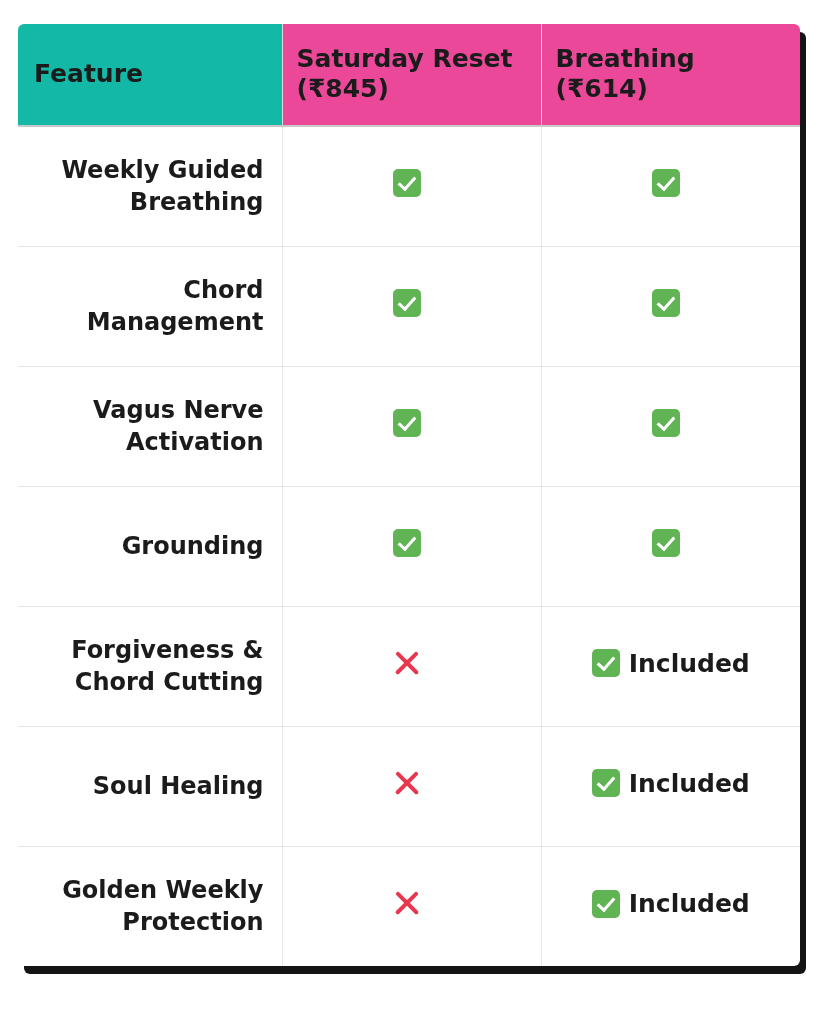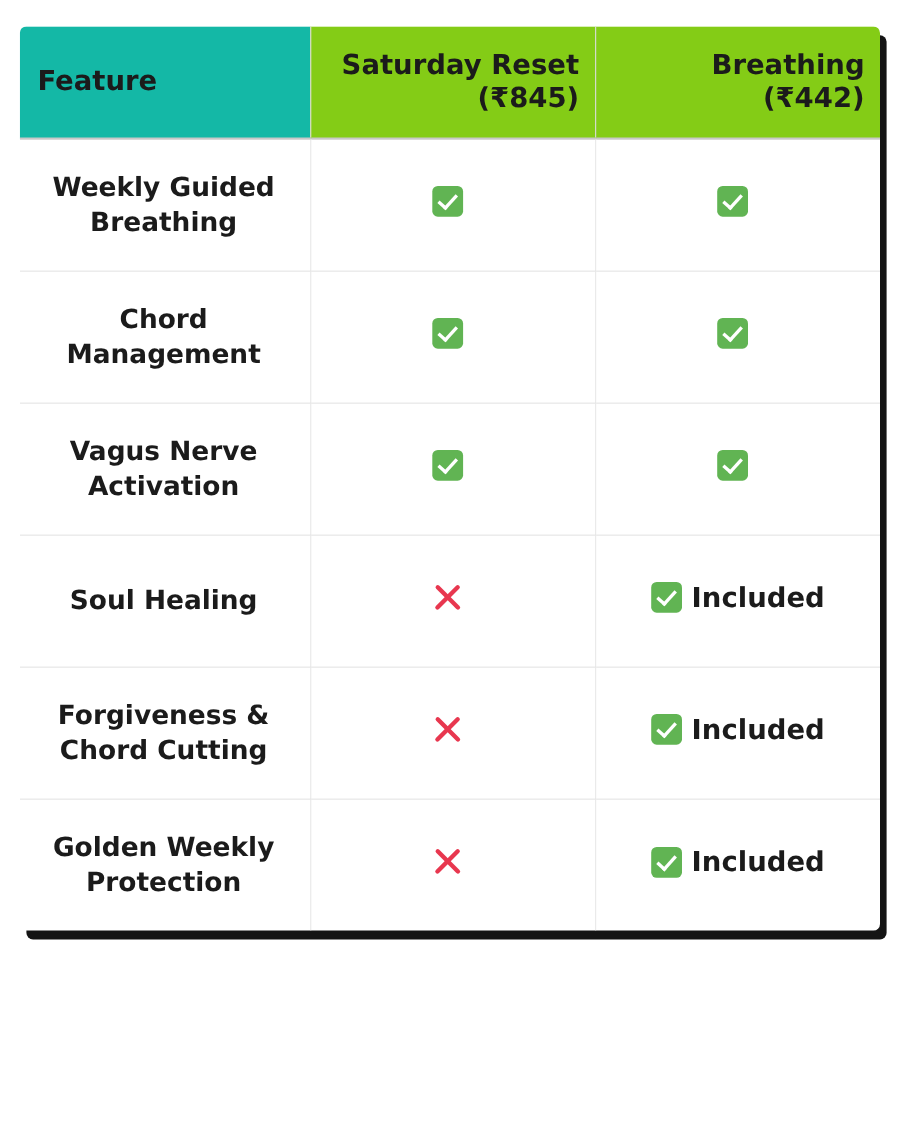--- a/index.html
+++ b/index.html
@@ -47,37 +47,37 @@
     padding: 20px 14px 22px 14px;
     line-height: 1.18;
     vertical-align: middle;
   }
   table.compare thead th.feature-head {
     text-align: left;
     padding-left: 16px;
     background: #14b8a6;
   }
   table.compare thead th.plan-head {
-    text-align: right;
-    background: #84cc16;
+    text-align: left;
+    background: #ec4899;
   }
   table.compare thead th:last-child { border-right: none; }
 
   table.compare tbody td {
     border-bottom: 1px solid #e4e4e4;
     border-right: 1px solid #e8e8e8;
     vertical-align: middle;
     height: 120px;
     box-sizing: border-box;
   }
   table.compare tbody tr:last-child td { border-bottom: none; }
   table.compare tbody td:last-child { border-right: none; }
 
   td.feature-cell {
-    text-align: center;
+    text-align: right;
     padding: 10px 18px 10px 16px;
     font-size: 24px;
     font-weight: bold;
     color: #1b1b1b;
     line-height: 1.34;
   }
   td.value-cell {
     text-align: center;
     font-size: 24px;
     color: #1b1b1b;
@@ -147,21 +147,21 @@
         <tr>
           <th class="feature-head">
             <span>Feature</span>
           </th>
           <th class="plan-head">
             <div>Saturday Reset</div>
             <div>(₹845)</div>
           </th>
           <th class="plan-head">
             <div>Breathing</div>
-            <div>(₹442)</div>
+            <div>(₹614)</div>
           </th>
         </tr>
       </thead>
       <tbody>
 
         <tr>
           <td class="feature-cell">Weekly Guided Breathing</td>
           <td class="value-cell">
             <span class="val-inner">
               <span class="mark-check"></span>
@@ -201,39 +201,54 @@
             </span>
           </td>
           <td class="value-cell">
             <span class="val-inner">
               <span class="mark-check"></span>
               <span class="val-label"></span>
             </span>
           </td>
         </tr>
 
+        <tr>
+          <td class="feature-cell">Grounding</td>
+          <td class="value-cell">
+            <span class="val-inner">
+              <span class="mark-check"></span>
+              <span class="val-label"></span>
+            </span>
+          </td>
+          <td class="value-cell">
+            <span class="val-inner">
+              <span class="mark-check"></span>
+              <span class="val-label"></span>
+            </span>
+          </td>
+        </tr>
+
+        <tr>
+          <td class="feature-cell">Forgiveness &amp; Chord Cutting</td>
+          <td class="value-cell">
+            <span class="val-inner">
+              <span class="mark-cross"></span>
+              <span class="val-label"></span>
+            </span>
+          </td>
+          <td class="value-cell">
+            <span class="val-inner">
+              <span class="mark-check"></span>
+              <span class="val-label">Included</span>
+            </span>
+          </td>
+        </tr>
 
         <tr>
           <td class="feature-cell">Soul Healing</td>
-          <td class="value-cell">
-            <span class="val-inner">
-              <span class="mark-cross"></span>
-              <span class="val-label"></span>
-            </span>
-          </td>
-          <td class="value-cell">
-            <span class="val-inner">
-              <span class="mark-check"></span>
-              <span class="val-label">Included</span>
-            </span>
-          </td>
-        </tr>
-
-        <tr>
-          <td class="feature-cell">Forgiveness &amp; Chord Cutting</td>
           <td class="value-cell">
             <span class="val-inner">
               <span class="mark-cross"></span>
               <span class="val-label"></span>
             </span>
           </td>
           <td class="value-cell">
             <span class="val-inner">
               <span class="mark-check"></span>
               <span class="val-label">Included</span>

